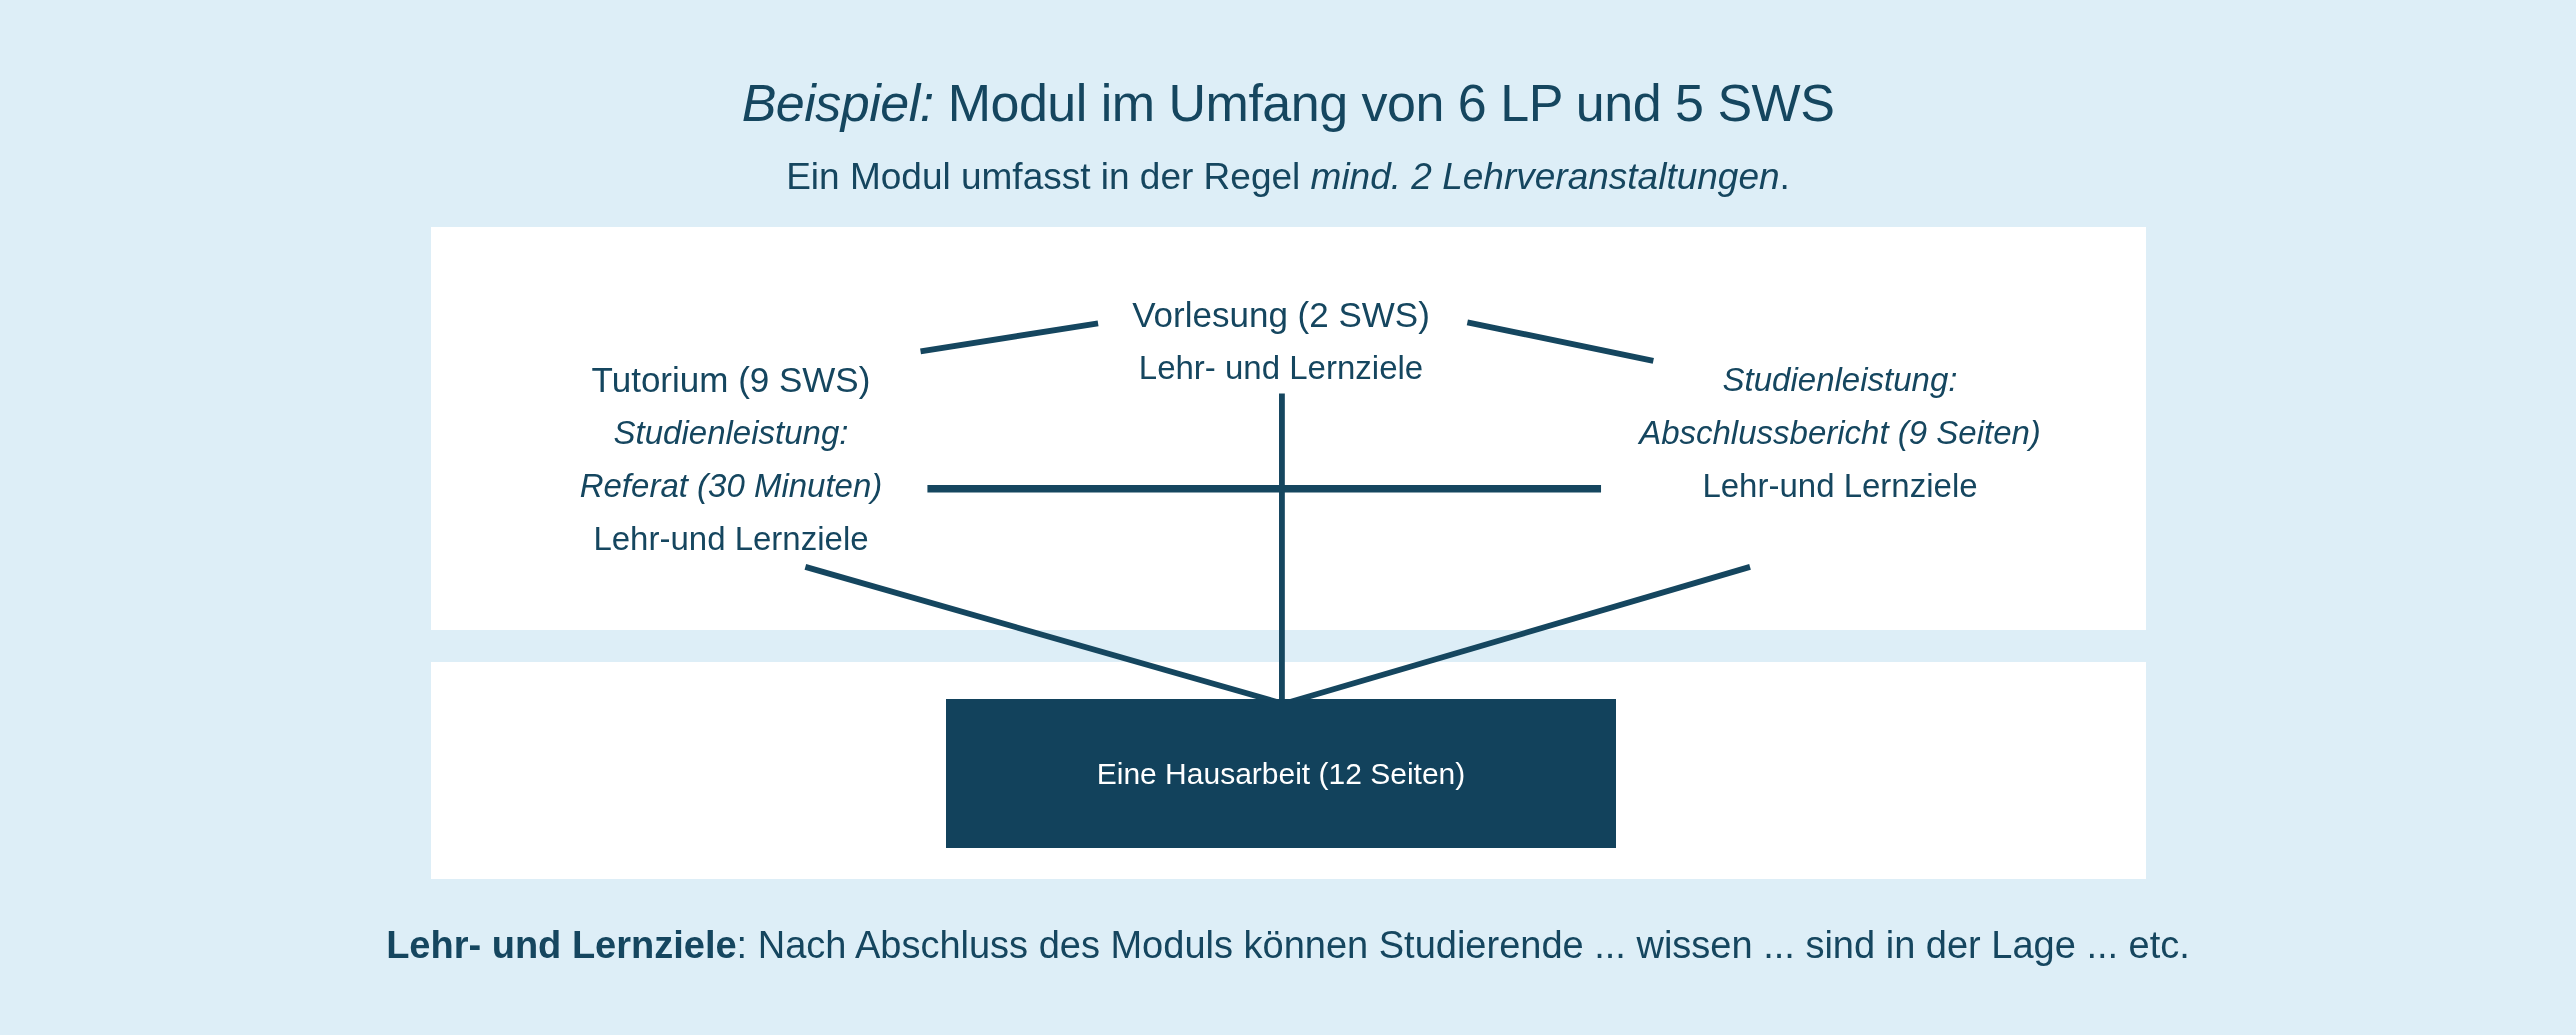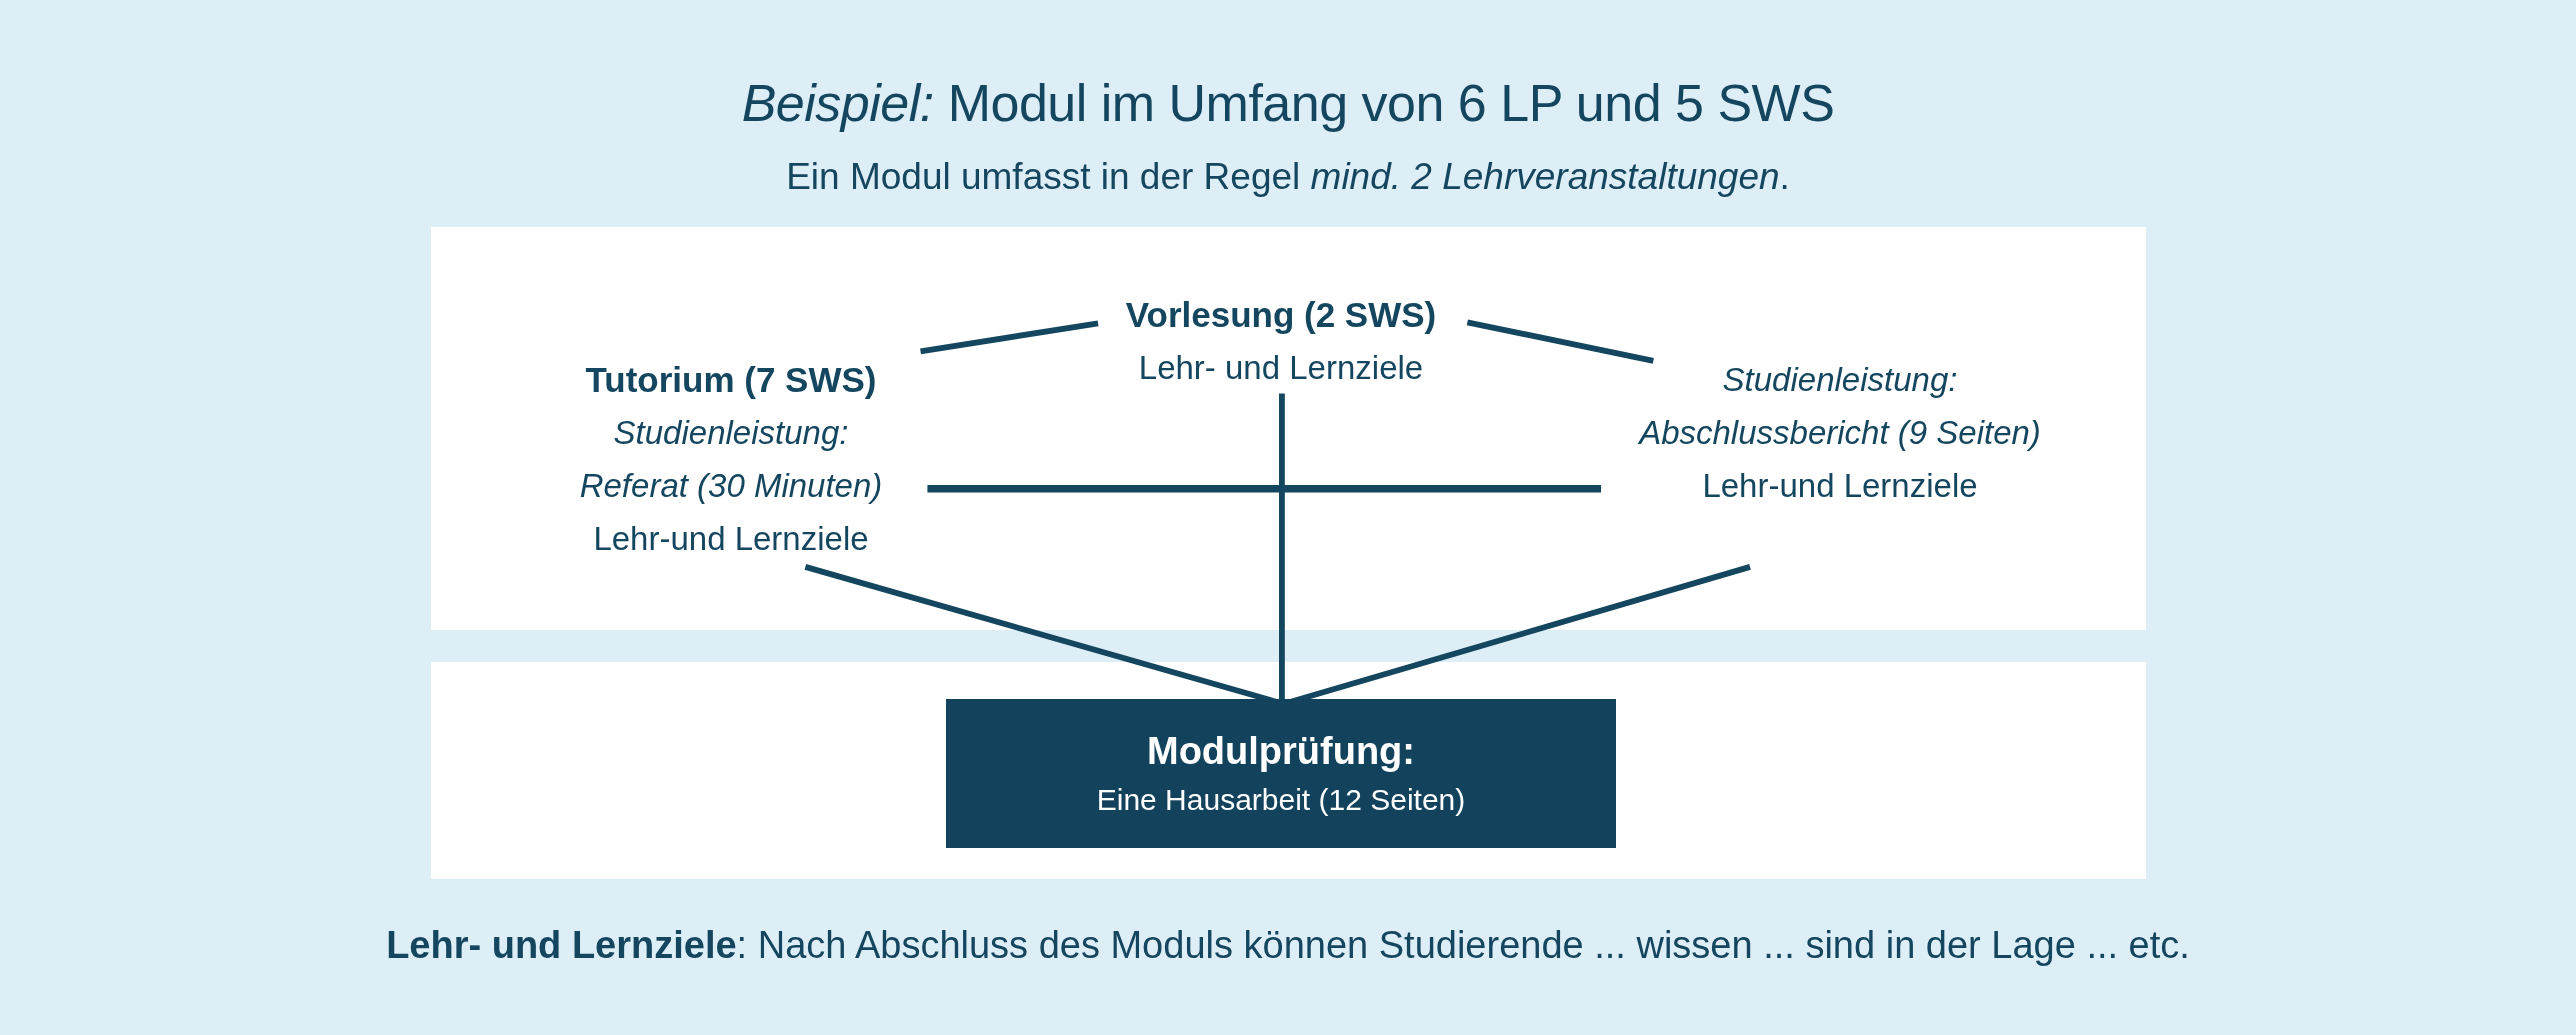--- a/index.html
+++ b/index.html
@@ -22,21 +22,21 @@
   .panel{position:absolute;left:431px;width:1715px;background:var(--panel);}
   .panel-top{top:227px;height:403px;}
   .panel-bottom{top:662px;height:217px;}
 
   .connectors{position:absolute;left:0;top:0;width:2576px;height:1035px;}
   .connectors line{stroke:var(--accent);stroke-width:11px;}
   .connectors line.thick{stroke-width:14px;}
 
   .node{position:absolute;text-align:center;color:var(--accent);
         font-size:33px;line-height:53px;white-space:nowrap;transform:translateX(-50%);}
-  .node .node-title{font-size:35px;font-weight:700;}
+  .node .node-title{font-size:35px;font-weight:400;}
   .node .it{font-style:italic;}
   .node-vorlesung{left:1281px;top:288px;}
   .node-tutorium{left:731px;top:353px;}
   .node-uebung{left:1840px;top:353px;}
 
   .exam-box{position:absolute;left:946px;top:699px;width:670px;height:149px;
             background:var(--box-fill);color:var(--box-text);display:flex;
             flex-direction:column;align-items:center;justify-content:center;gap:10.6px;
             text-align:center;white-space:nowrap;}
   .exam-box .exam-title{font-size:38px;font-weight:700;}
@@ -66,33 +66,32 @@
     <line x1="1524" y1="1073" x2="2428" y2="1332"></line>
     <line x1="3312" y1="1073" x2="2430" y2="1332"></line>
   </svg>
 
   <div class="node node-vorlesung">
     <div class="node-title">Vorlesung (2 SWS)</div>
     <div>Lehr- und Lernziele</div>
   </div>
 
   <div class="node node-tutorium">
-    <div class="node-title">Tutorium (7 SWS)</div>
+    <div class="node-title">Tutorium (9 SWS)</div>
     <div class="it">Studienleistung:</div>
     <div class="it">Referat (30 Minuten)</div>
     <div>Lehr-und Lernziele</div>
   </div>
 
   <div class="node node-uebung">
     <div class="it">Studienleistung:</div>
     <div class="it">Abschlussbericht (9 Seiten)</div>
     <div>Lehr-und Lernziele</div>
   </div>
 
   <div class="exam-box">
-    <div class="exam-title">Modulprüfung:</div>
     <div class="exam-sub">Eine Hausarbeit (12 Seiten)</div>
   </div>
 
   <p class="footer"><span class="b">Lehr- und Lernziele</span><span>: Nach Abschluss des Moduls können Studierende ... wissen ... sind in der Lage ... etc.</span></p>
 
 </div>
 
 
 </body></html>

